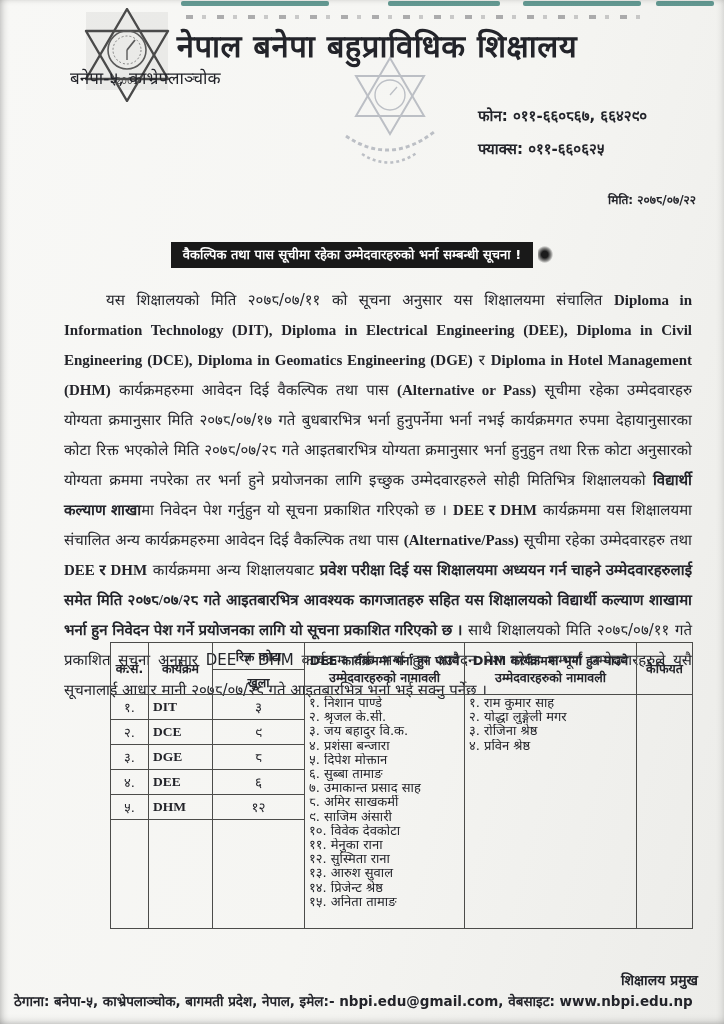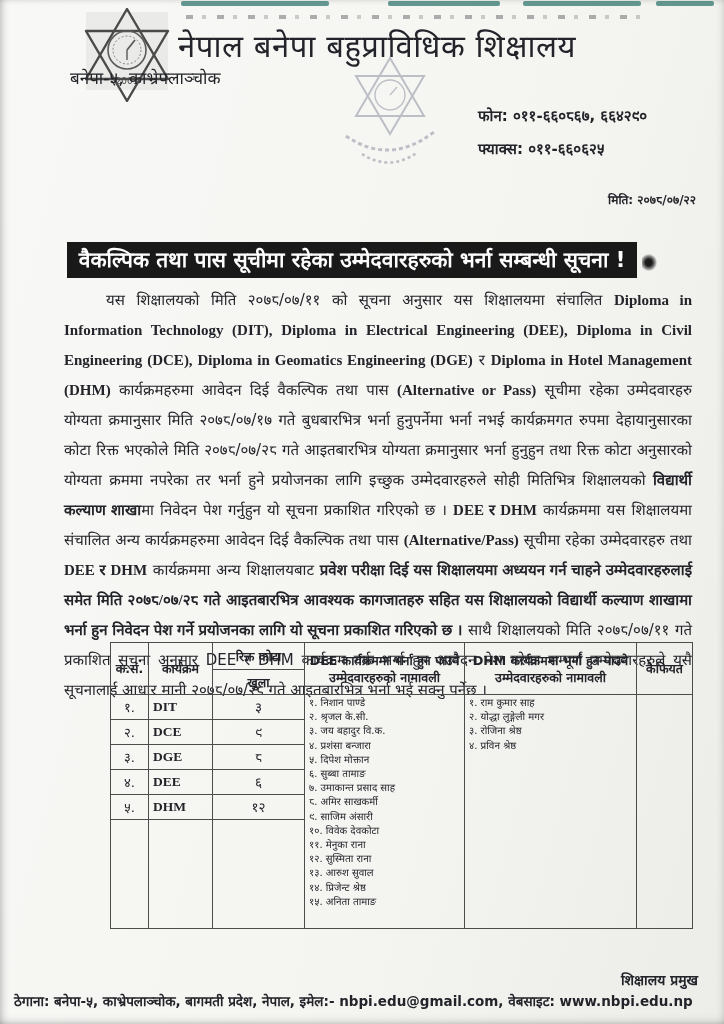--- a/index.html
+++ b/index.html
@@ -16,50 +16,50 @@
   .abs{position:absolute;}
   
   .teal-dash{position:absolute;top:1px;height:5px;border-radius:2px;
     background:var(--artifact_teal,#1d6b63);opacity:.68;}
   .gray-dashes{position:absolute;top:15px;left:186px;width:456px;height:4px;opacity:.55;
     background:repeating-linear-gradient(90deg,rgba(66,66,72,.75) 0 7px,transparent 7px 16px,
       rgba(66,66,72,.45) 16px 20px,transparent 20px 31px);}
   
   .logo{left:82px;top:8px;width:90px;height:94px;}
   .org-name{left:70px;right:40px;top:24px;text-align:center;
-    font-size:31px;font-weight:normal;letter-spacing:.5px;}
+    font-size:31px;font-weight:bold;letter-spacing:.5px;}
   .org-sub{left:70px;right:40px;top:66px;text-align:left;font-size:17px;}
   .stamp{left:328px;top:50px;width:124px;height:136px;opacity:.55;}
   .meta-left{left:72px;top:106px;font-size:15px;font-weight:600;line-height:33px;}
   .meta-right{left:478px;top:100px;font-size:15px;font-weight:600;line-height:33px;}
   .date-line{right:28px;top:191px;font-size:12px;font-weight:600;}
   
   .title-wrap{left:0;right:0;top:242px;text-align:center;white-space:nowrap;}
   .notice-title{display:inline-block;background:var(--title_bar_bg,#191919);
-    color:var(--title_bar_text,#fdfdfd);font-weight:bold;font-size:21px;
+    color:var(--title_bar_text,#fdfdfd);font-weight:bold;font-size:13px;
     padding:3px 12px 5px;}
   .ink-smudge{display:inline-block;width:15px;height:17px;margin-left:5px;vertical-align:middle;
     background:radial-gradient(ellipse at 45% 50%,#1c1c1c 28%,rgba(28,28,28,.45) 55%,transparent 72%);}
   
   .body-text{left:60px;right:28px;top:281px;margin:4px;font-size:15px;line-height:30px;
     text-align:justify;text-indent:42px;}
   .seg-b{font-weight:bold;font-family:"Liberation Serif","DejaVu Serif",serif;}
   
   .table-caption{left:0;right:0;top:624px;text-align:center;font-weight:bold;font-size:13.5px;}
   table.quota{position:absolute;left:110px;top:642px;width:582px;border-collapse:collapse;
     table-layout:fixed;}
   table.quota th,table.quota td{border:1px solid #4c4c4a;padding:1px 4px;}
   table.quota th{font-size:12.5px;font-weight:bold;text-align:center;vertical-align:middle;}
   th.h-quota{height:24px;} th.h-khula{height:22px;}
   td.sn{width:38px;text-align:center;font-size:13px;height:22px;}
   td.prog{width:64px;font-weight:bold;font-size:13.5px;padding-left:13px;
     font-family:"Liberation Serif","DejaVu Serif",serif;}
   td.quota-n{width:92px;text-align:center;font-size:13.5px;}
   col.c-dee{width:160px;} col.c-dhm{width:172px;} col.c-rem{width:56px;}
-  td.names{vertical-align:top;font-size:10px;line-height:14.2px;padding:3px 7px;margin-left:32px;}
+  td.names{vertical-align:top;font-size:13px;line-height:14.2px;padding:3px 7px;margin-left:32px;}
   td.names .list-line{white-space:nowrap;overflow:hidden;}
   tr.filler td{height:106px;}
   
   .signature{right:26px;top:970px;font-size:14px;font-weight:600;}
   .footer-address{left:14px;right:6px;top:992px;text-align:left;font-weight:bold;
     font-size:13.5px;white-space:nowrap;}
 </style>
 </head>
 <body>
 

